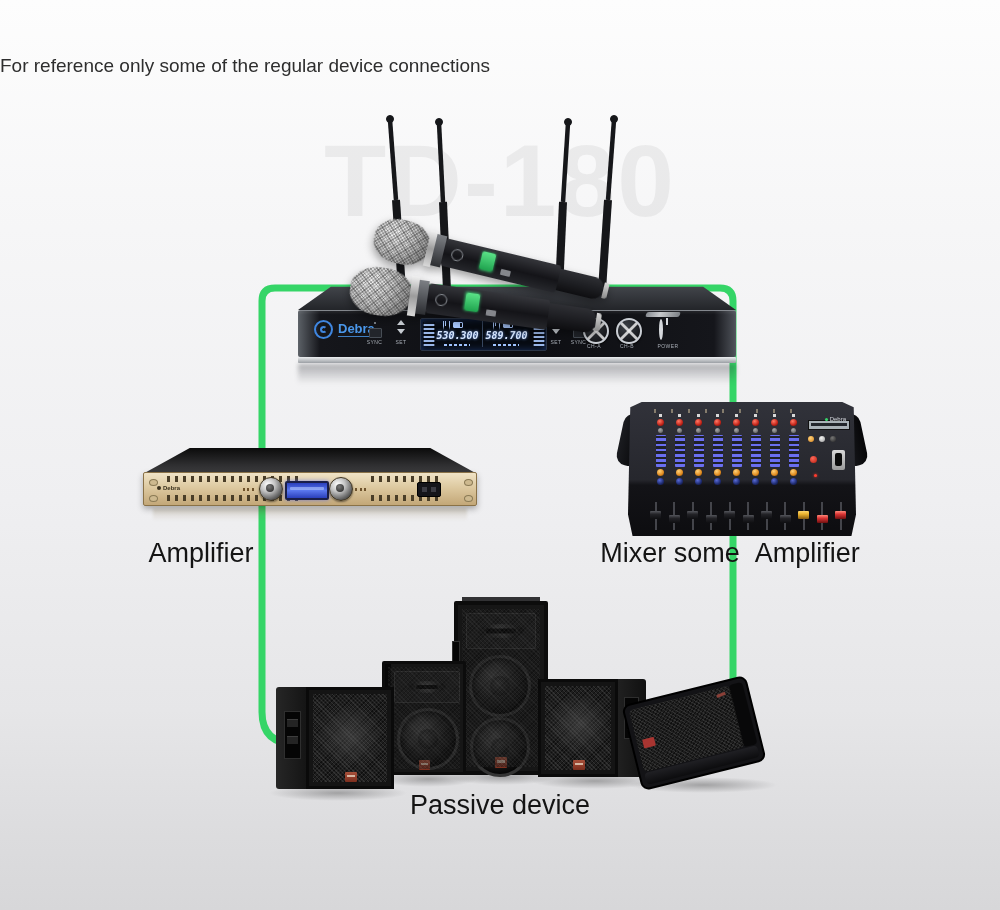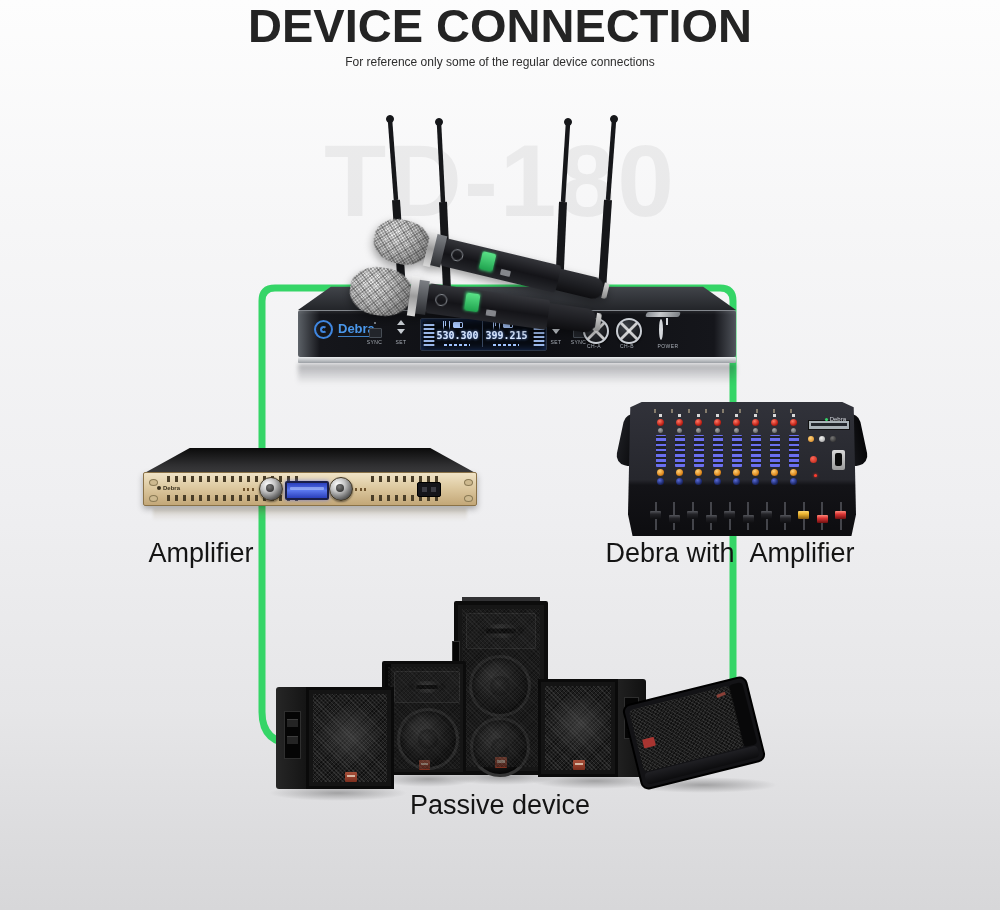--- a/index.html
+++ b/index.html
@@ -3,21 +3,21 @@
 <meta charset="utf-8">
 <style>
   html,body{margin:0;padding:0;}
   body{width:1000px;height:910px;overflow:hidden;font-family:"Liberation Sans",sans-serif;}
   #stage{position:relative;width:1000px;height:910px;
     background:linear-gradient(180deg,#fdfdfd 0%,#f6f6f7 25%,#efeff1 55%,#e6e6e8 78%,#dcdcde 92%,#d7d7d9 100%);}
   .abs{position:absolute;}
 
   
   .title{top:0;left:0;right:0;text-align:center;font-size:47px;font-weight:bold;color:#242424;letter-spacing:0px;line-height:52px;}
-  .subtitle{top:55px;left:0;right:0;text-align:center;font-size:12px;color:#2e2e2e;}
+  .subtitle{top:55px;left:0;right:0;font-size:19px;color:#2e2e2e;}
 
   
   .watermark{top:126px;left:0;right:0;text-align:center;font-size:102px;font-weight:bold;color:rgba(0,0,0,0.055);letter-spacing:2px;line-height:110px;}
 
   
   svg.lines{top:0;left:0;z-index:2;}
 
   
   .caption{z-index:8;font-size:27px;color:#141414;text-align:center;}
   .cap-amp{left:71px;top:538px;width:260px;}
@@ -37,21 +37,21 @@
   .rx-refl{left:298px;top:364px;width:438px;height:20px;z-index:3;filter:blur(2px);
     background:linear-gradient(180deg,rgba(45,48,54,.35),rgba(45,48,54,0));}
   .rx-logo{left:16px;top:9px;display:flex;align-items:center;gap:5px;}
   .rx-logo-icon{width:15px;height:15px;border-radius:50%;border:2px solid #3f86e0;position:relative;}
   .rx-logo-icon::after{content:"";position:absolute;left:4px;top:4px;width:7px;height:7px;border-radius:50%;border:2px solid #3f86e0;border-color:#3f86e0 transparent #3f86e0 #3f86e0;box-sizing:border-box;}
   .rx-logo-text{font-size:13px;font-weight:bold;color:#4a97ea;line-height:13px;border-bottom:1px solid rgba(74,151,234,.8);padding-bottom:1px;}
   .tinybtn{width:11px;height:8px;background:#22252b;border:1px solid #474d55;border-radius:1px;}
   .tinylbl{font-size:5px;letter-spacing:.4px;color:#a7adb5;text-align:center;}
   .arrow-up{width:0;height:0;border-left:4px solid transparent;border-right:4px solid transparent;border-bottom:5px solid #c7ccd2;}
   .arrow-dn{width:0;height:0;border-left:4px solid transparent;border-right:4px solid transparent;border-top:5px solid #c7ccd2;margin-top:4px;}
-  .lcd{left:122px;top:7px;width:125px;height:31px;background:#070b12;border:1px solid #2b3546;border-radius:2px;box-shadow:inset 0 0 7px rgba(40,80,160,.55);}
+  .lcd{left:122px;top:7px;width:125px;height:31px;background:#070b12;border:1px solid #2b3546;border-radius:2px;box-shadow:inset 0 0 7px rgba(40,80,160,.55);font-style:italic;}
   .meter{position:absolute;top:3px;width:10px;height:24px;opacity:.9;
     background:repeating-linear-gradient(0deg,#a9c9ff 0 1.8px,rgba(0,0,0,0) 1.8px 4px);
     border-left:1px solid rgba(0,0,0,.6);border-right:1px solid rgba(0,0,0,.6);}
   .freq{position:absolute;top:10px;width:45px;height:13px;text-align:center;
     font-family:"DejaVu Sans Mono",monospace;font-size:10px;font-weight:bold;color:#d9e8ff;
     text-shadow:0 0 3px rgba(110,160,255,.9);line-height:13px;}
   .lcd-div{position:absolute;left:61px;top:2px;width:1px;height:26px;background:#36465f;}
   .lcd-ico{position:absolute;top:3px;height:6px;display:flex;gap:3px;align-items:center;}
   .ico-ant{width:5px;height:5px;border-left:1px solid #a9c9ff;border-right:1px solid #a9c9ff;border-bottom:4px solid transparent;position:relative;}
   .ico-ant::after{content:"";position:absolute;left:1px;top:0;width:1px;height:5px;background:#a9c9ff;}
@@ -199,21 +199,20 @@
   .wedge .band{position:absolute;left:4px;right:4px;bottom:3px;height:12px;border-radius:4px;background:linear-gradient(180deg,#202024,#0c0c0e);}
   .wedge .cap{position:absolute;right:3px;top:4px;width:14px;bottom:16px;background:rgba(0,0,0,.55);border-radius:4px;}
   .wedge .wlogo{position:absolute;left:10px;top:36px;width:12px;height:9px;background:#a83531;border-radius:1px;}
   .wedge .wmark{position:absolute;right:22px;top:10px;width:9px;height:3px;background:#8a4038;transform:rotate(-8deg);}
 </style>
 </head>
 <body>
 
 <div id="stage">
 
-  <div class="abs title">DEVICE CONNECTION</div>
   <div class="abs subtitle">For reference only some of the regular device connections</div>
 
   <div class="abs watermark">TD-180</div>
 
   <svg class="abs lines" width="1000" height="910" viewBox="0 0 1000 910">
     <path d="M 318 744 L 296 744 Q 262 744 262 712 L 262 301 Q 262 288 275 288 L 720 288 Q 733 288 733 301 L 733 700 Q 733 744 700 744 L 682 744" fill="none" stroke="#35d567" stroke-width="7" stroke-linecap="round"></path>
   </svg>
 
   <svg class="abs rx-ant" width="438" height="180" viewBox="0 0 438 180">
     <g stroke="#16171a" fill="#16171a">
@@ -261,21 +260,21 @@
         <span class="ico-ant"></span>
         <span class="ico-bat"></span>
       </div>
       <div class="freq" style="left:14px;">530.300</div>
       <span class="underbar" style="left:23px;"></span>
       <span class="lcd-div"></span>
       <div class="lcd-ico" style="left:72px;">
         <span class="ico-ant"></span>
         <span class="ico-bat"></span>
       </div>
-      <div class="freq" style="left:63px;">399.215</div>
+      <div class="freq" style="left:63px;">589.700</div>
       <span class="underbar" style="left:72px;"></span>
       <span class="meter" style="left:112px;"></span>
     </div>
 
     <div class="abs" style="left:254px;top:9px;">
       <span class="arrow-up" style="display:block"></span>
       <span class="arrow-dn" style="display:block"></span>
     </div>
     <div class="abs tinylbl" style="left:248px;top:28px;width:20px;">SET</div>
     <span class="abs tinybtn" style="left:275px;top:17px;"></span>
@@ -507,18 +506,18 @@
       <div class="face mesh"></div>
       <span class="cap"></span>
       <span class="band"></span>
       <span class="wlogo"></span>
       <span class="wmark"></span>
     </div>
   </div>
 
   <div class="abs caption cap-amp">Amplifier</div>
   <div class="abs caption cap-mixer">
-    <span>Debra with</span>
+    <span>Mixer some</span>
     <span>Amplifier</span>
   </div>
   <div class="abs caption cap-speaker">Passive device</div>
 
 </div>
 
 </body></html>

